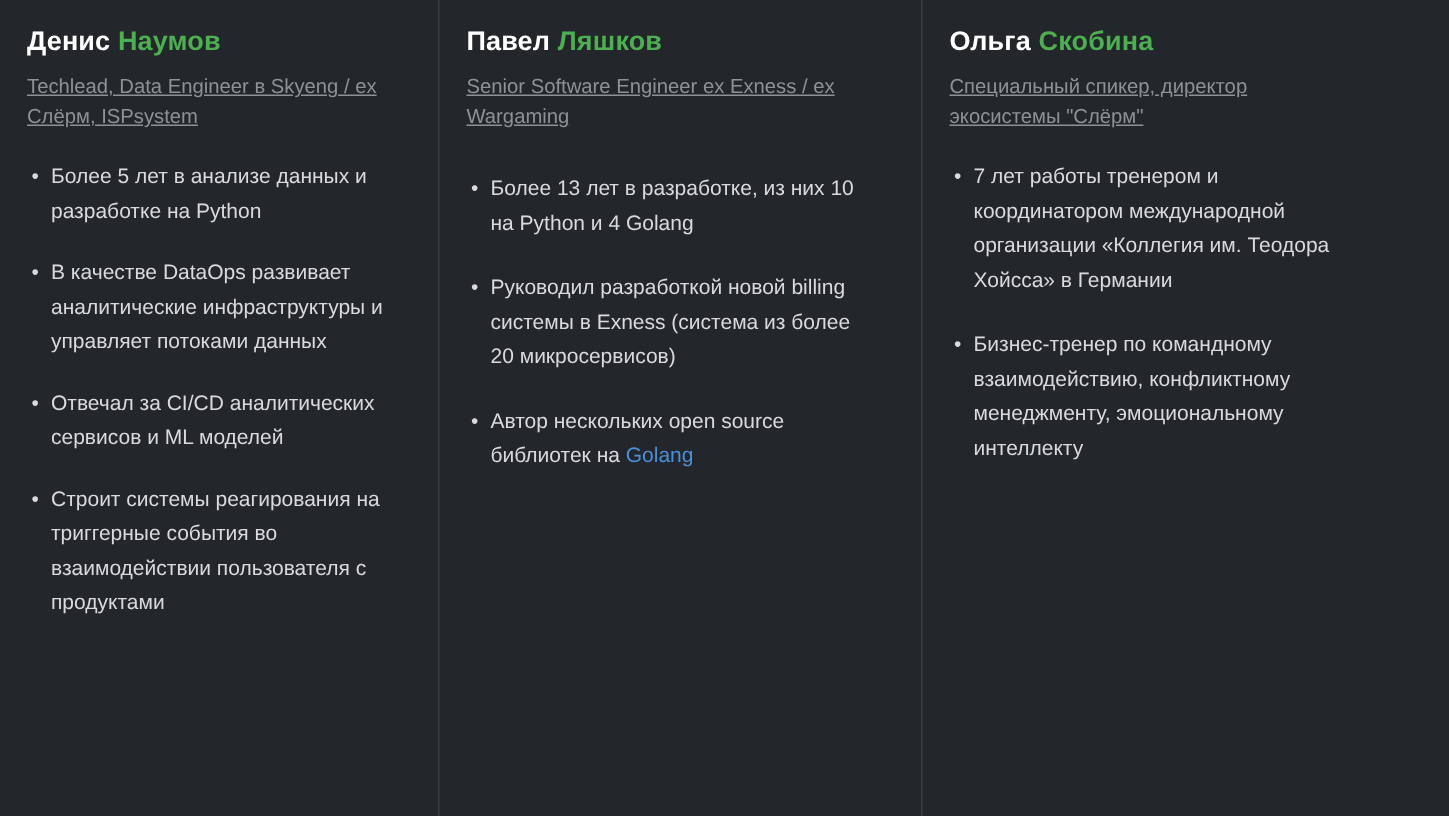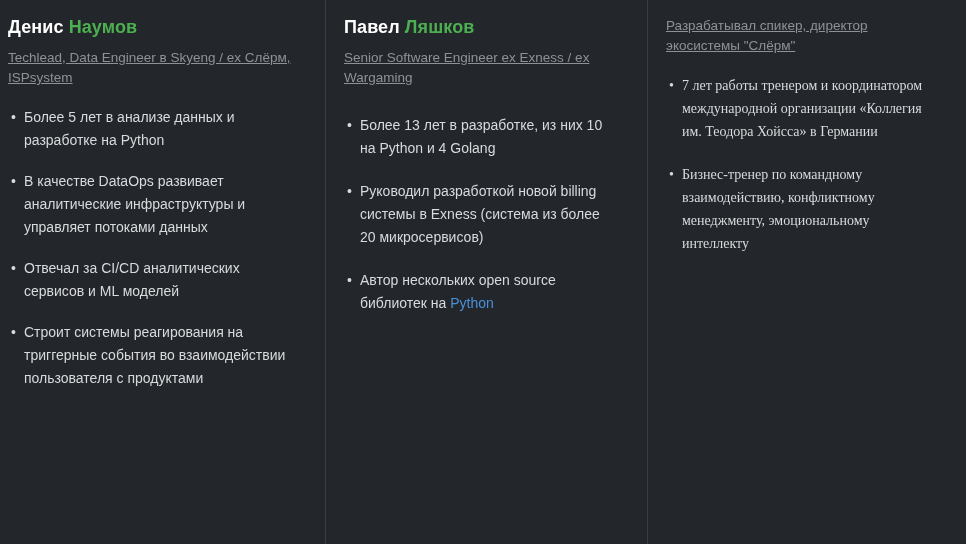--- a/index.html
+++ b/index.html
@@ -18,21 +18,21 @@
     flex-direction: row;
     width: 966px;
     height: 544px;
     box-sizing: border-box;
     padding: 16px 0 0 0;
   }
   .col {
     box-sizing: border-box;
     position: relative;
   }
-  .col-1 { width: 326px; padding: 0 30px 0 8px; }
+  .col-1 { width: 293px; padding: 0 30px 0 18px; }
   .col-2 { width: 322px; padding: 0 30px 0 18px; }
   .col-3 { width: 318px; padding: 0 26px 0 18px; }
   .col-1::after, .col-2::after {
     content: "";
     position: absolute;
     top: -16px;
     right: 0;
     width: 1px;
     height: 544px;
     background: #3a3d41;
@@ -75,21 +75,21 @@
     top: 0;
     color: #d8dadd;
     font-size: 14px;
     line-height: 23px;
   }
   .bullets li a {
     color: #4a90d9;
     text-decoration: none;
   }
   .col-2 .bullets li { margin-bottom: 20px; }
-  .col-3 .bullets li { margin-bottom: 20px; font-family: Liberation Serif, serif; }
+  .col-3 .bullets li { margin-bottom: 20px; }
   .col-2 .bullets { padding-top: 8px; }
   .col-3 .bullets { padding-top: 0; }
 </style>
 </head>
 <body>
 
 <div class="speakers">
 
   <div class="col col-1">
     <h2 class="name">
@@ -107,25 +107,29 @@
 
   <div class="col col-2">
     <h2 class="name">
       <span>Павел</span>
       <span class="surname">Ляшков</span>
     </h2>
     <p class="role">Senior Software Engineer ex Exness / ex Wargaming</p>
     <ul class="bullets">
       <li>Более 13 лет в разработке, из них 10 на Python и 4 Golang</li>
       <li>Руководил разработкой новой billing системы в Exness (система из более 20 микросервисов)</li>
-      <li><span>Автор нескольких open source библиотек на </span><a href="#">Python</a></li>
+      <li><span>Автор нескольких open source библиотек на </span><a href="#">Golang</a></li>
     </ul>
   </div>
 
   <div class="col col-3">
-    <p class="role">Разрабатывал спикер, директор экосистемы "Слёрм"</p>
+    <h2 class="name">
+      <span>Ольга</span>
+      <span class="surname">Скобина</span>
+    </h2>
+    <p class="role">Специальный спикер, директор экосистемы "Слёрм"</p>
     <ul class="bullets">
       <li>7 лет работы тренером и координатором международной организации «Коллегия им. Теодора Хойсса» в Германии</li>
       <li>Бизнес-тренер по командному взаимодействию, конфликтному менеджменту, эмоциональному интеллекту</li>
     </ul>
   </div>
 
 </div>
 
 </body></html>

